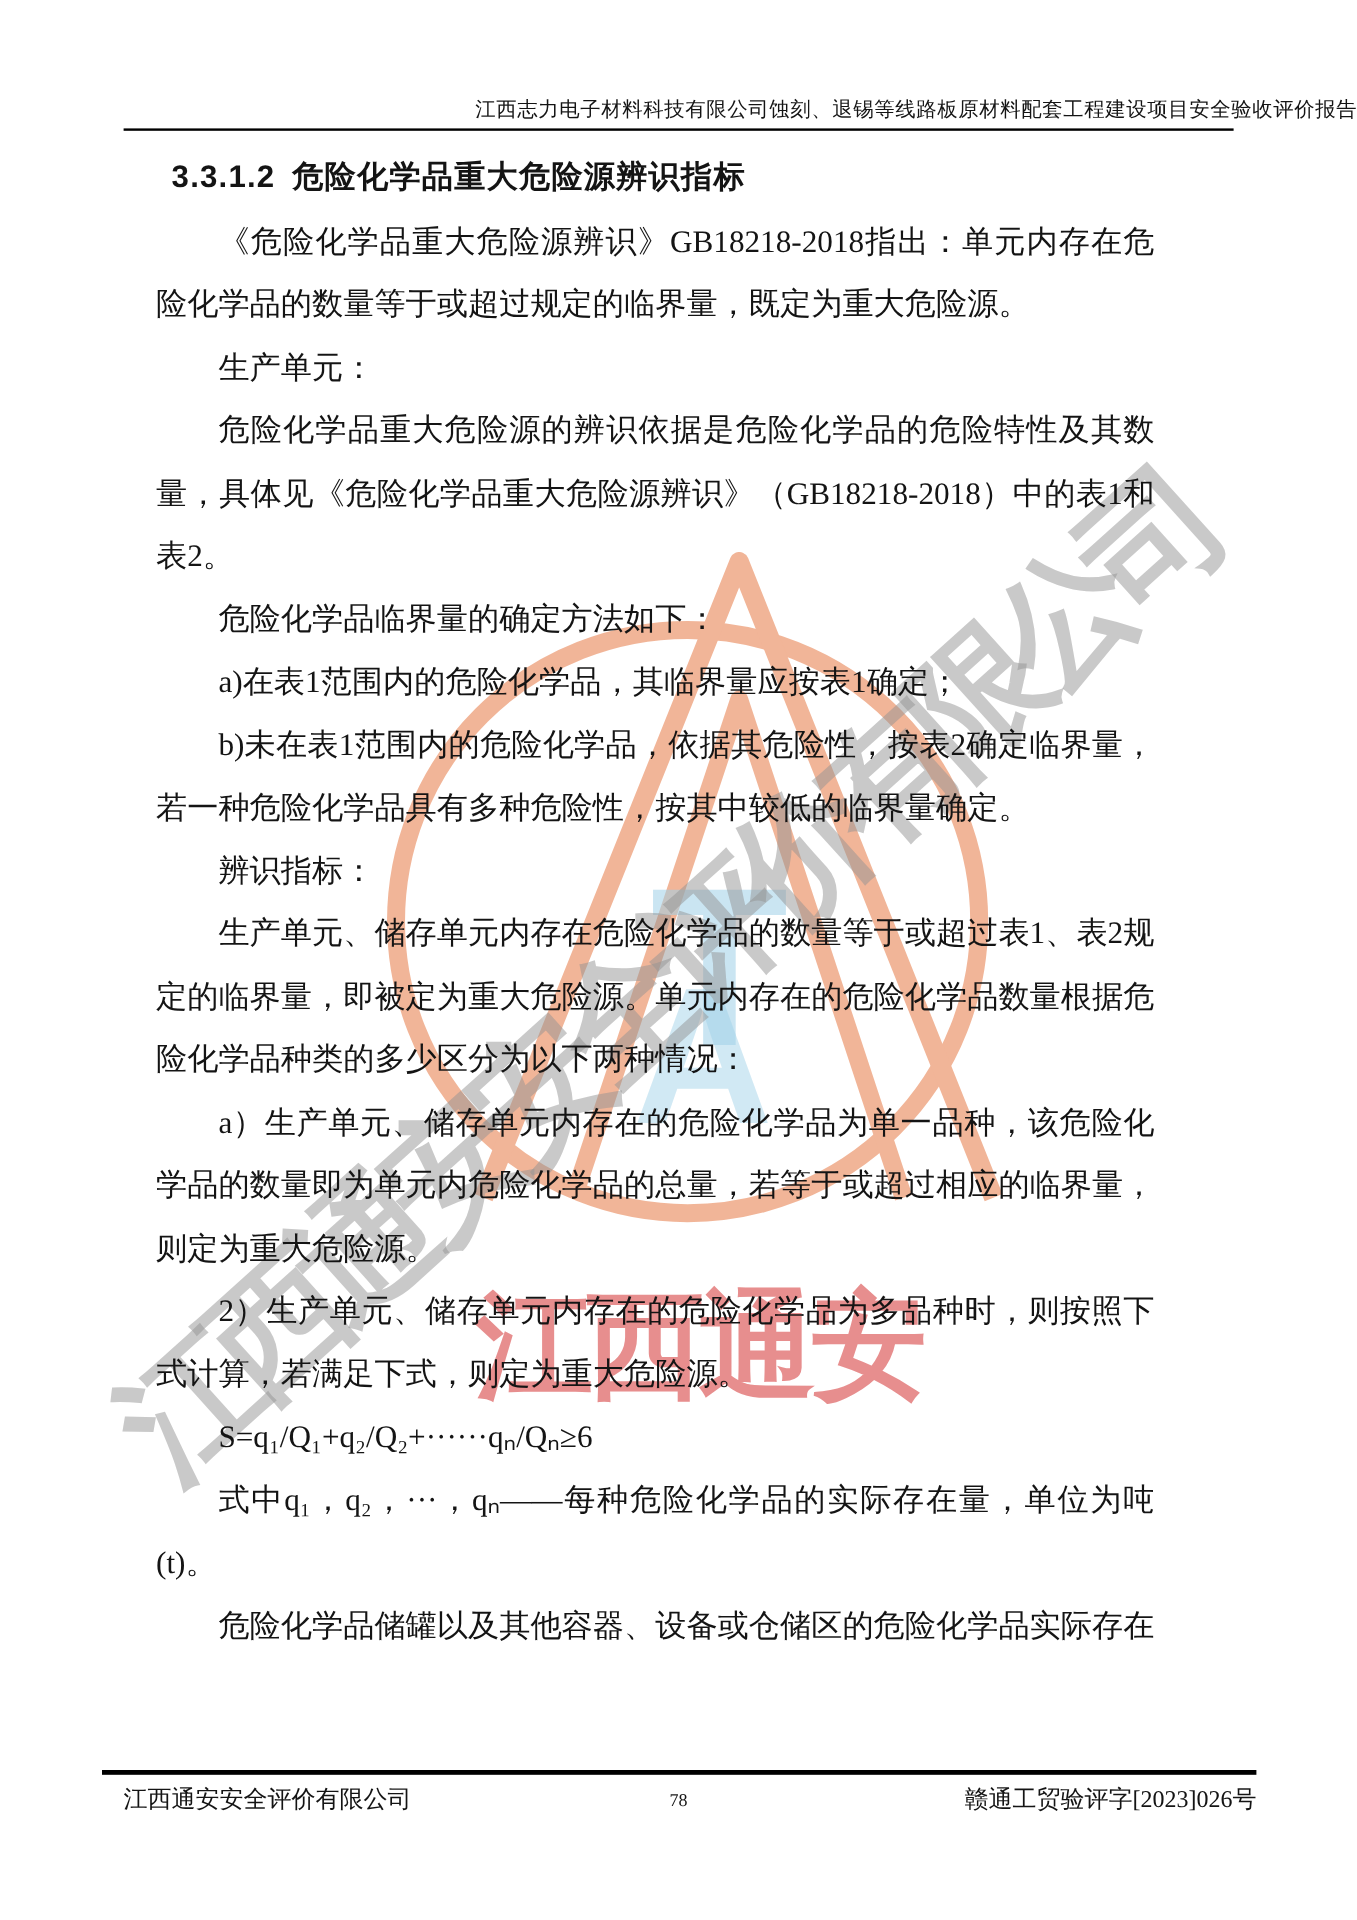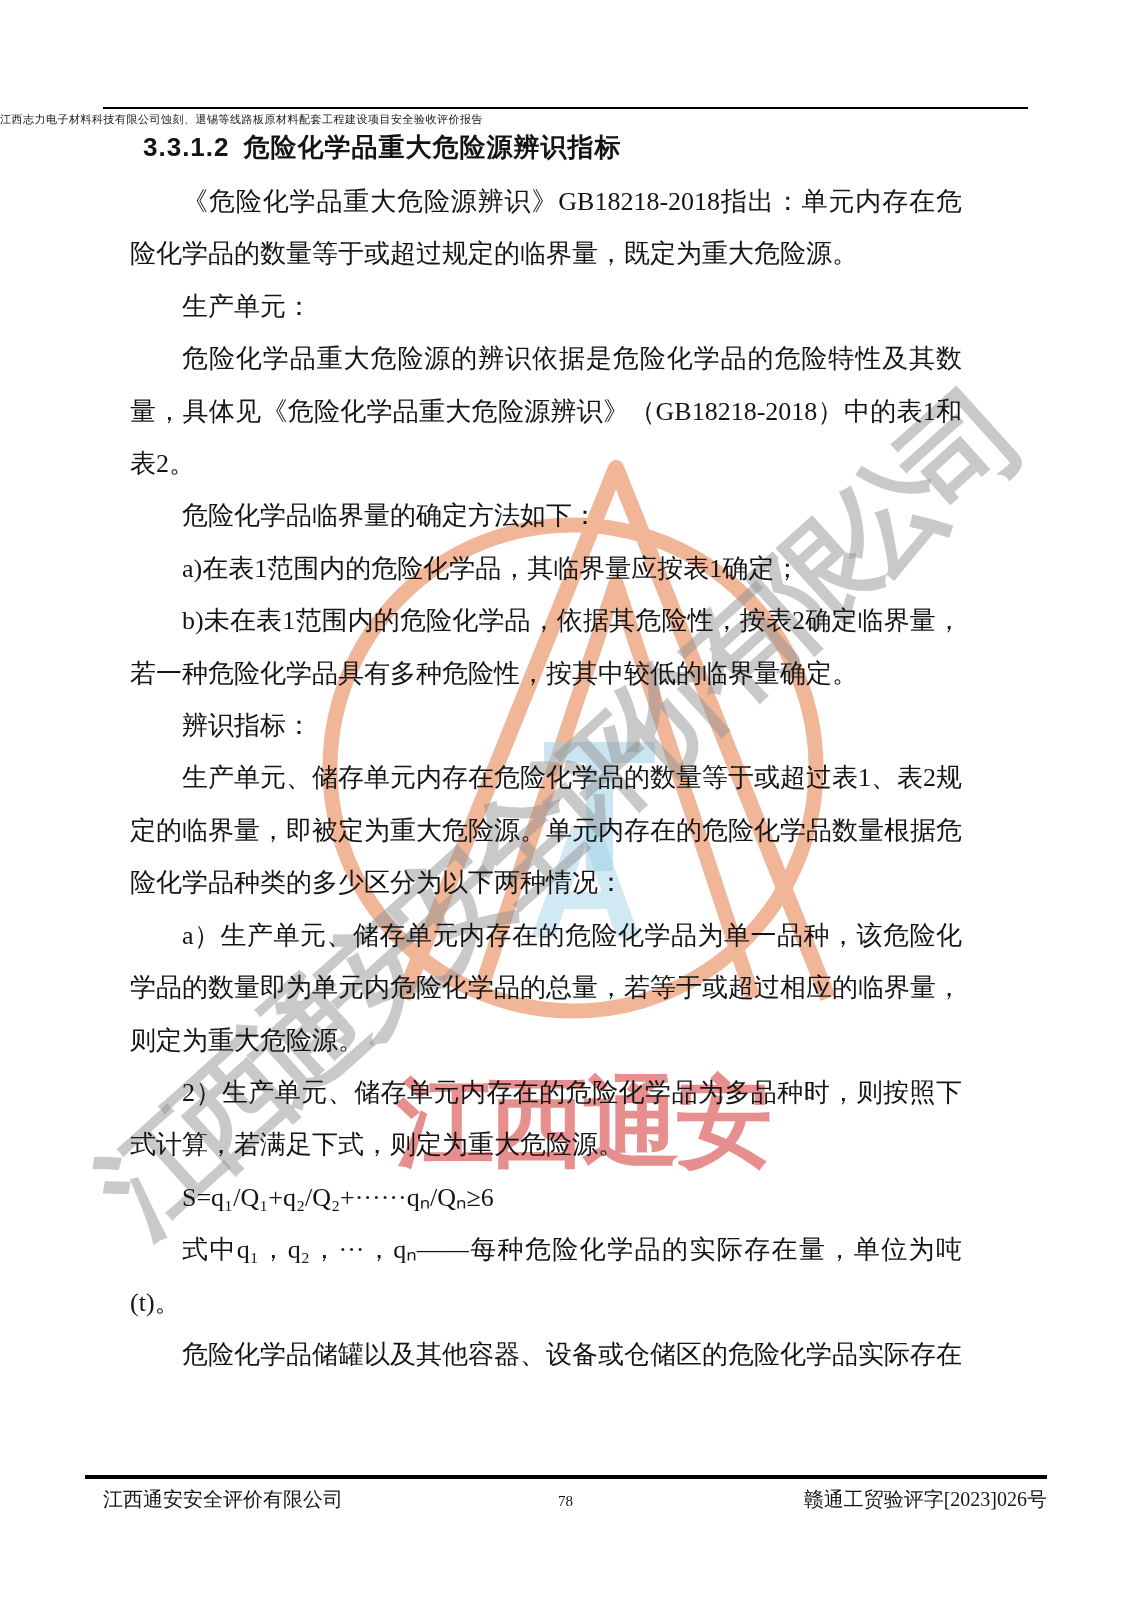--- a/index.html
+++ b/index.html
@@ -40,21 +40,21 @@
   .wm-red {
     position:absolute; left:396px; top:1074px;
     font-family:Liberation Serif, serif; font-weight:bold;
     font-size:98px; line-height:1; letter-spacing:-5px;
     color:rgba(216,72,72,0.62);
   }
   
   .content { position:absolute; inset:0; z-index:1; }
   .header-title {
     position:absolute; top:80px; left:0; width:100%;
-    text-align:left; font-size:11px; letter-spacing:0.5px;margin-top:32px;
+    text-align:right; font-size:17px; letter-spacing:0.5px;
   }
   .header-rule {
     position:absolute; top:107px; left:103px; width:925px; height:2px;
     background:#000;
   }
   .section-heading {
     position:absolute; top:130px; left:143px;
     font-family:Liberation Sans, sans-serif; font-weight:bold;
     font-size:26px; letter-spacing:1px;
   }

